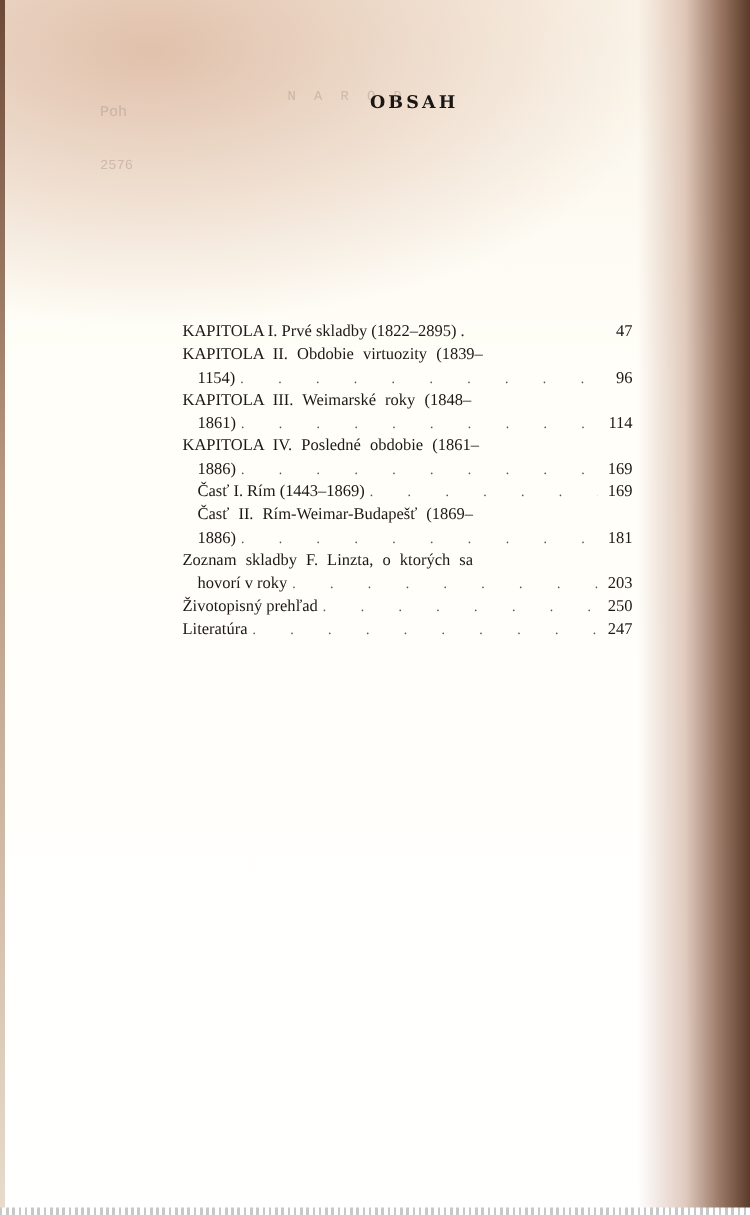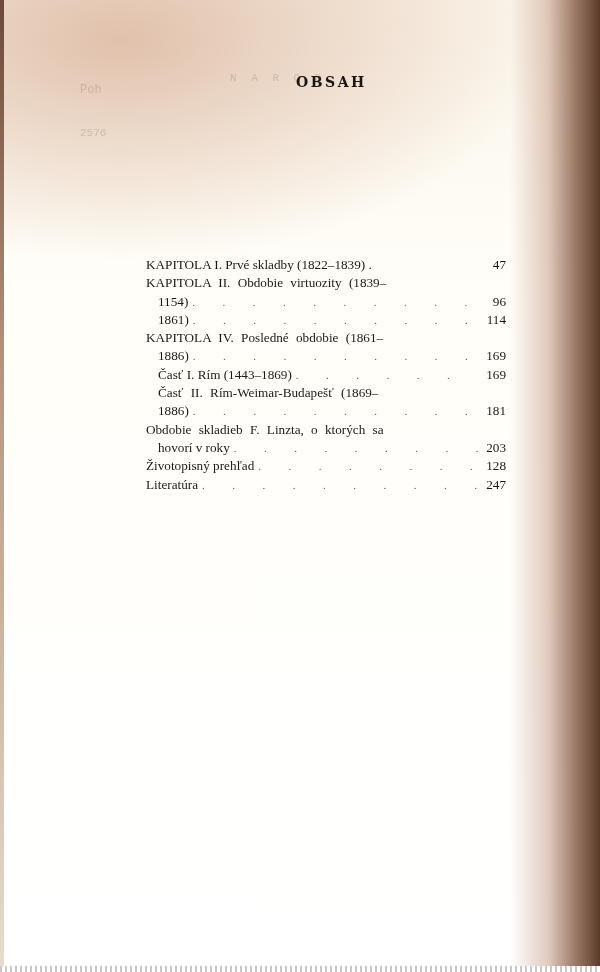--- a/index.html
+++ b/index.html
@@ -64,33 +64,38 @@
   <div class="left-edge"></div>
 
   <span class="ghost g1">Poh</span>
   <span class="ghost g2">2576</span>
   <span class="ghost g3">N A R O D</span>
 
   <div class="title">OBSAH</div>
 
   <div class="toc">
     <div class="row">
-      <span class="text">KAPITOLA I. Prvé skladby (1822–1839) .</span>
+      <span class="text">KAPITOLA I. Prvé skladby (1822–2895) .</span>
       <span class="leader" style="visibility:hidden"></span>
       <span class="page-no">47</span>
     </div>
     <div class="row noleader justify">
       <span class="text">KAPITOLA II. Obdobie virtuozity (1839–</span>
       <span class="leader"></span>
       <span class="page-no"></span>
     </div>
     <div class="row indent1">
       <span class="text">1154)</span>
       <span class="leader"></span>
       <span class="page-no">96</span>
+    </div>
+    <div class="row noleader justify">
+      <span class="text">KAPITOLA III. Weimarské roky (1848–</span>
+      <span class="leader"></span>
+      <span class="page-no"></span>
     </div>
     <div class="row indent1">
       <span class="text">1861)</span>
       <span class="leader"></span>
       <span class="page-no">114</span>
     </div>
     <div class="row noleader justify">
       <span class="text">KAPITOLA IV. Posledné obdobie (1861–</span>
       <span class="leader"></span>
       <span class="page-no"></span>
@@ -109,33 +114,33 @@
       <span class="text">Časť II. Rím-Weimar-Budapešť (1869–</span>
       <span class="leader"></span>
       <span class="page-no"></span>
     </div>
     <div class="row indent1">
       <span class="text">1886)</span>
       <span class="leader"></span>
       <span class="page-no">181</span>
     </div>
     <div class="row noleader justify">
-      <span class="text">Obdobie skladieb F. Linzta, o ktorých sa</span>
+      <span class="text">Zoznam skladby F. Linzta, o ktorých sa</span>
       <span class="leader"></span>
       <span class="page-no"></span>
     </div>
     <div class="row indent1">
       <span class="text">hovorí v roky</span>
       <span class="leader"></span>
       <span class="page-no">203</span>
     </div>
     <div class="row">
       <span class="text">Životopisný prehľad</span>
       <span class="leader"></span>
-      <span class="page-no">128</span>
+      <span class="page-no">250</span>
     </div>
     <div class="row">
       <span class="text">Literatúra</span>
       <span class="leader"></span>
       <span class="page-no">247</span>
     </div>
   </div>
 
   <div class="bottom-strip"></div>
 </div>

